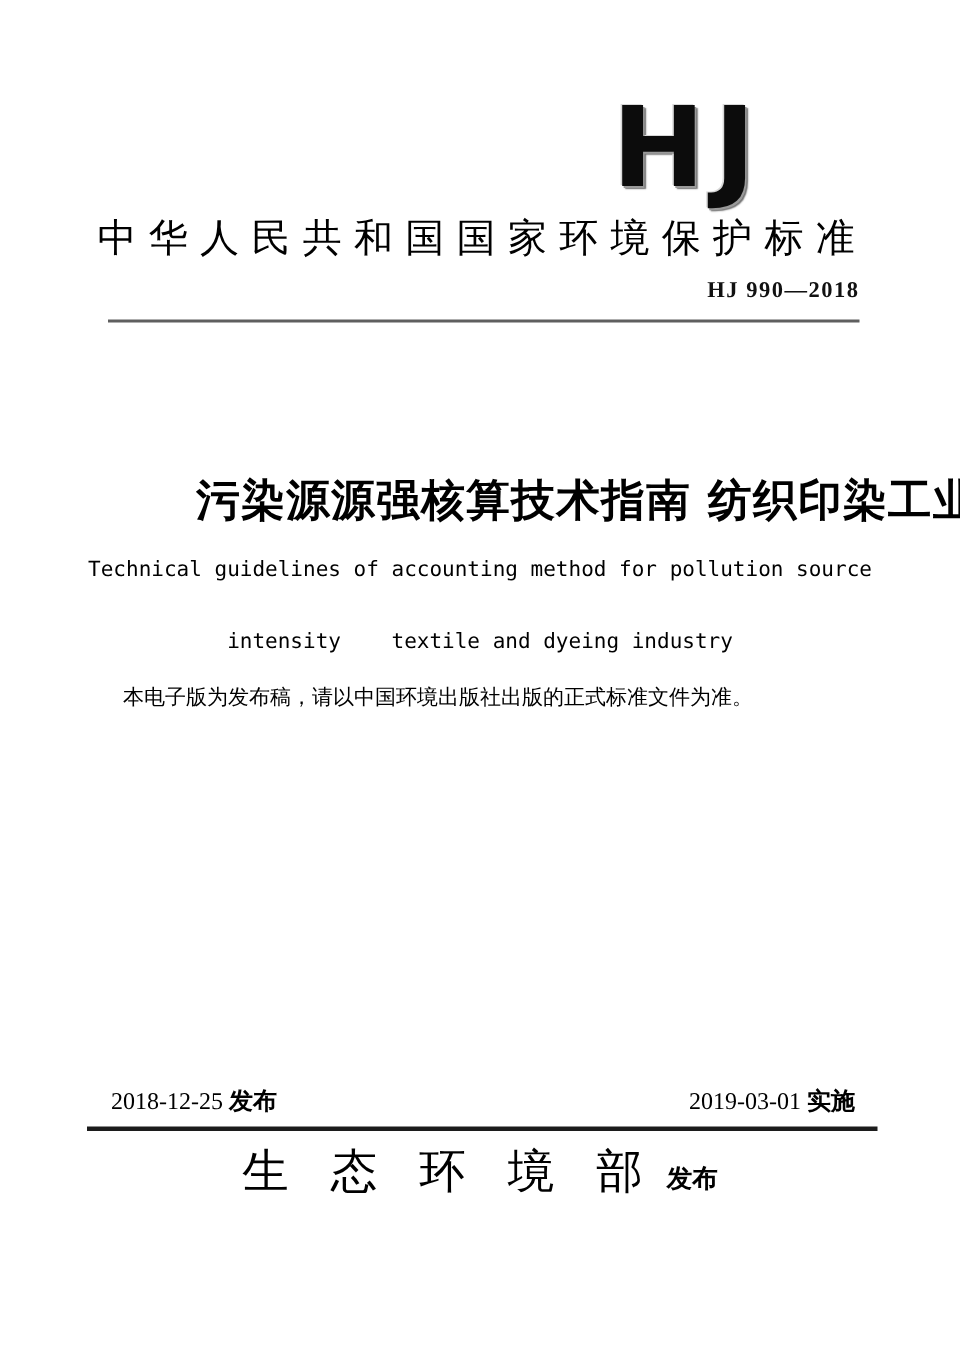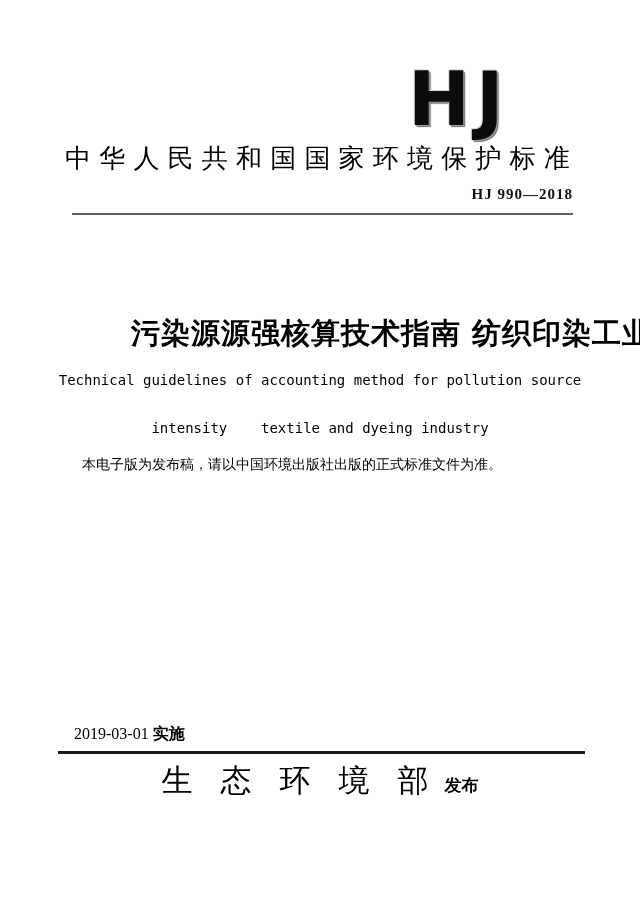--- a/index.html
+++ b/index.html
@@ -173,20 +173,24 @@
   <div class="main-title">污染源源强核算技术指南 纺织印染工业</div>
 
   <div class="en-title-1">Technical guidelines of accounting method for pollution source</div>
 
   <div class="en-title-2">intensity    textile and dyeing industry</div>
 
   <div class="notice">本电子版为发布稿，请以中国环境出版社出版的正式标准文件为准。</div>
 
   <div class="dates-row">
     <div class="date-item">
+      <span>2018-12-25</span>
+      <span class="date-label">发布</span>
+    </div>
+    <div class="date-item">
       <span>2019-03-01</span>
       <span class="date-label">实施</span>
     </div>
   </div>
 
   <div class="rule-bottom"></div>
 
   <div class="ministry-row">
     <span class="ministry-name">生态环境部</span>
     <span class="ministry-publish">发布</span>

